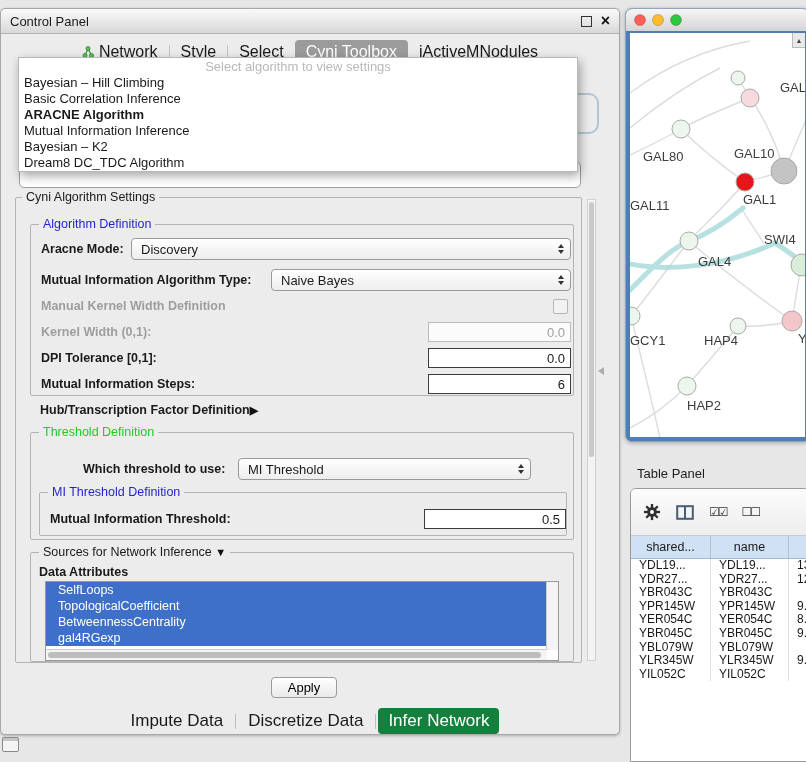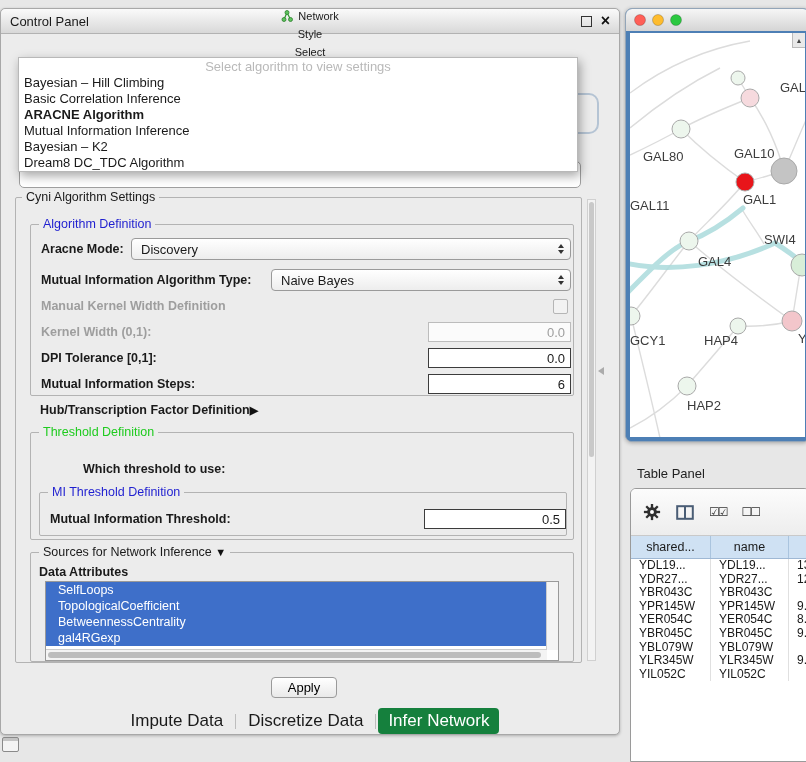--- a/index.html
+++ b/index.html
@@ -10,21 +10,21 @@
   .cp { position:absolute; left:0; top:8px; width:620px; height:727px;
         background:#ececec; border:1px solid #a8a8a8; border-radius:5px;
         box-shadow:0 1px 3px rgba(0,0,0,.25); box-sizing:border-box; }
   .cp-tb { height:24px; background:linear-gradient(#fafafa,#d8d8d8); border-bottom:1px solid #b2b2b2;
            border-radius:5px 5px 0 0; display:flex; align-items:center; padding:0 9px; font-size:13px;gap:8px; }
   .cp-ctrls { margin-left:auto; display:flex; align-items:center; gap:9px; }
   .float-ic { width:9px; height:9px; border:1.5px solid #333; display:inline-block; }
   .close-ic { font-size:16px; font-weight:700; color:#111; line-height:16px; }
 
   .cp-tabs { position:absolute; top:30px; left:0; right:0; height:26px; display:flex;
-             justify-content:center; align-items:center; font-size:11px;flex-direction:column; }
+             justify-content:center; align-items:center; font-size:16px; }
   .tab { padding:3px 11px; display:flex; align-items:center; gap:5px; cursor:default; white-space:nowrap; }
   .tab.sel { background:#9b9b9b; color:#fff; border-radius:4px; }
   .tsep { width:1px; height:14px; background:#c2c2c2; }
 
   .combo-behind { position:absolute; left:18px; top:152px; width:562px; height:27px;
                   background:#fff; border:1px solid #9f9f9f; border-radius:5px; box-sizing:border-box; }
   .behind-box { position:absolute; left:552px; top:84px; width:46px; height:41px;
                 border:2px solid #b5c4d4; border-radius:10px; box-sizing:border-box; }
 
   
@@ -202,20 +202,27 @@
 
         <div class="hub">
           <span>Hub/Transcription Factor Definition</span>
           <span class="tri">▶</span>
         </div>
 
         <div class="fs fs-thr">
           <span class="leg leg-green">Threshold Definition</span>
 
           <span class="lbl" style="left:52px; top:25px;">Which threshold to use:</span>
+          <div class="combo" style="left:207px; top:25px; width:293px;">
+            <span>MI Threshold</span>
+            <span class="spin">
+                <span class="t-up"></span>
+                <span class="t-dn"></span>
+              </span>
+          </div>
 
           <div class="fs fs-mit">
             <span class="leg leg-blue">MI Threshold Definition</span>
             <span class="lbl" style="left:10px; top:15px;">Mutual Information Threshold:</span>
             <div class="field" style="left:384px; top:16px; width:142px;">0.5</div>
           </div>
         </div>
 
         <div class="fs fs-src">
           <span class="leg">

